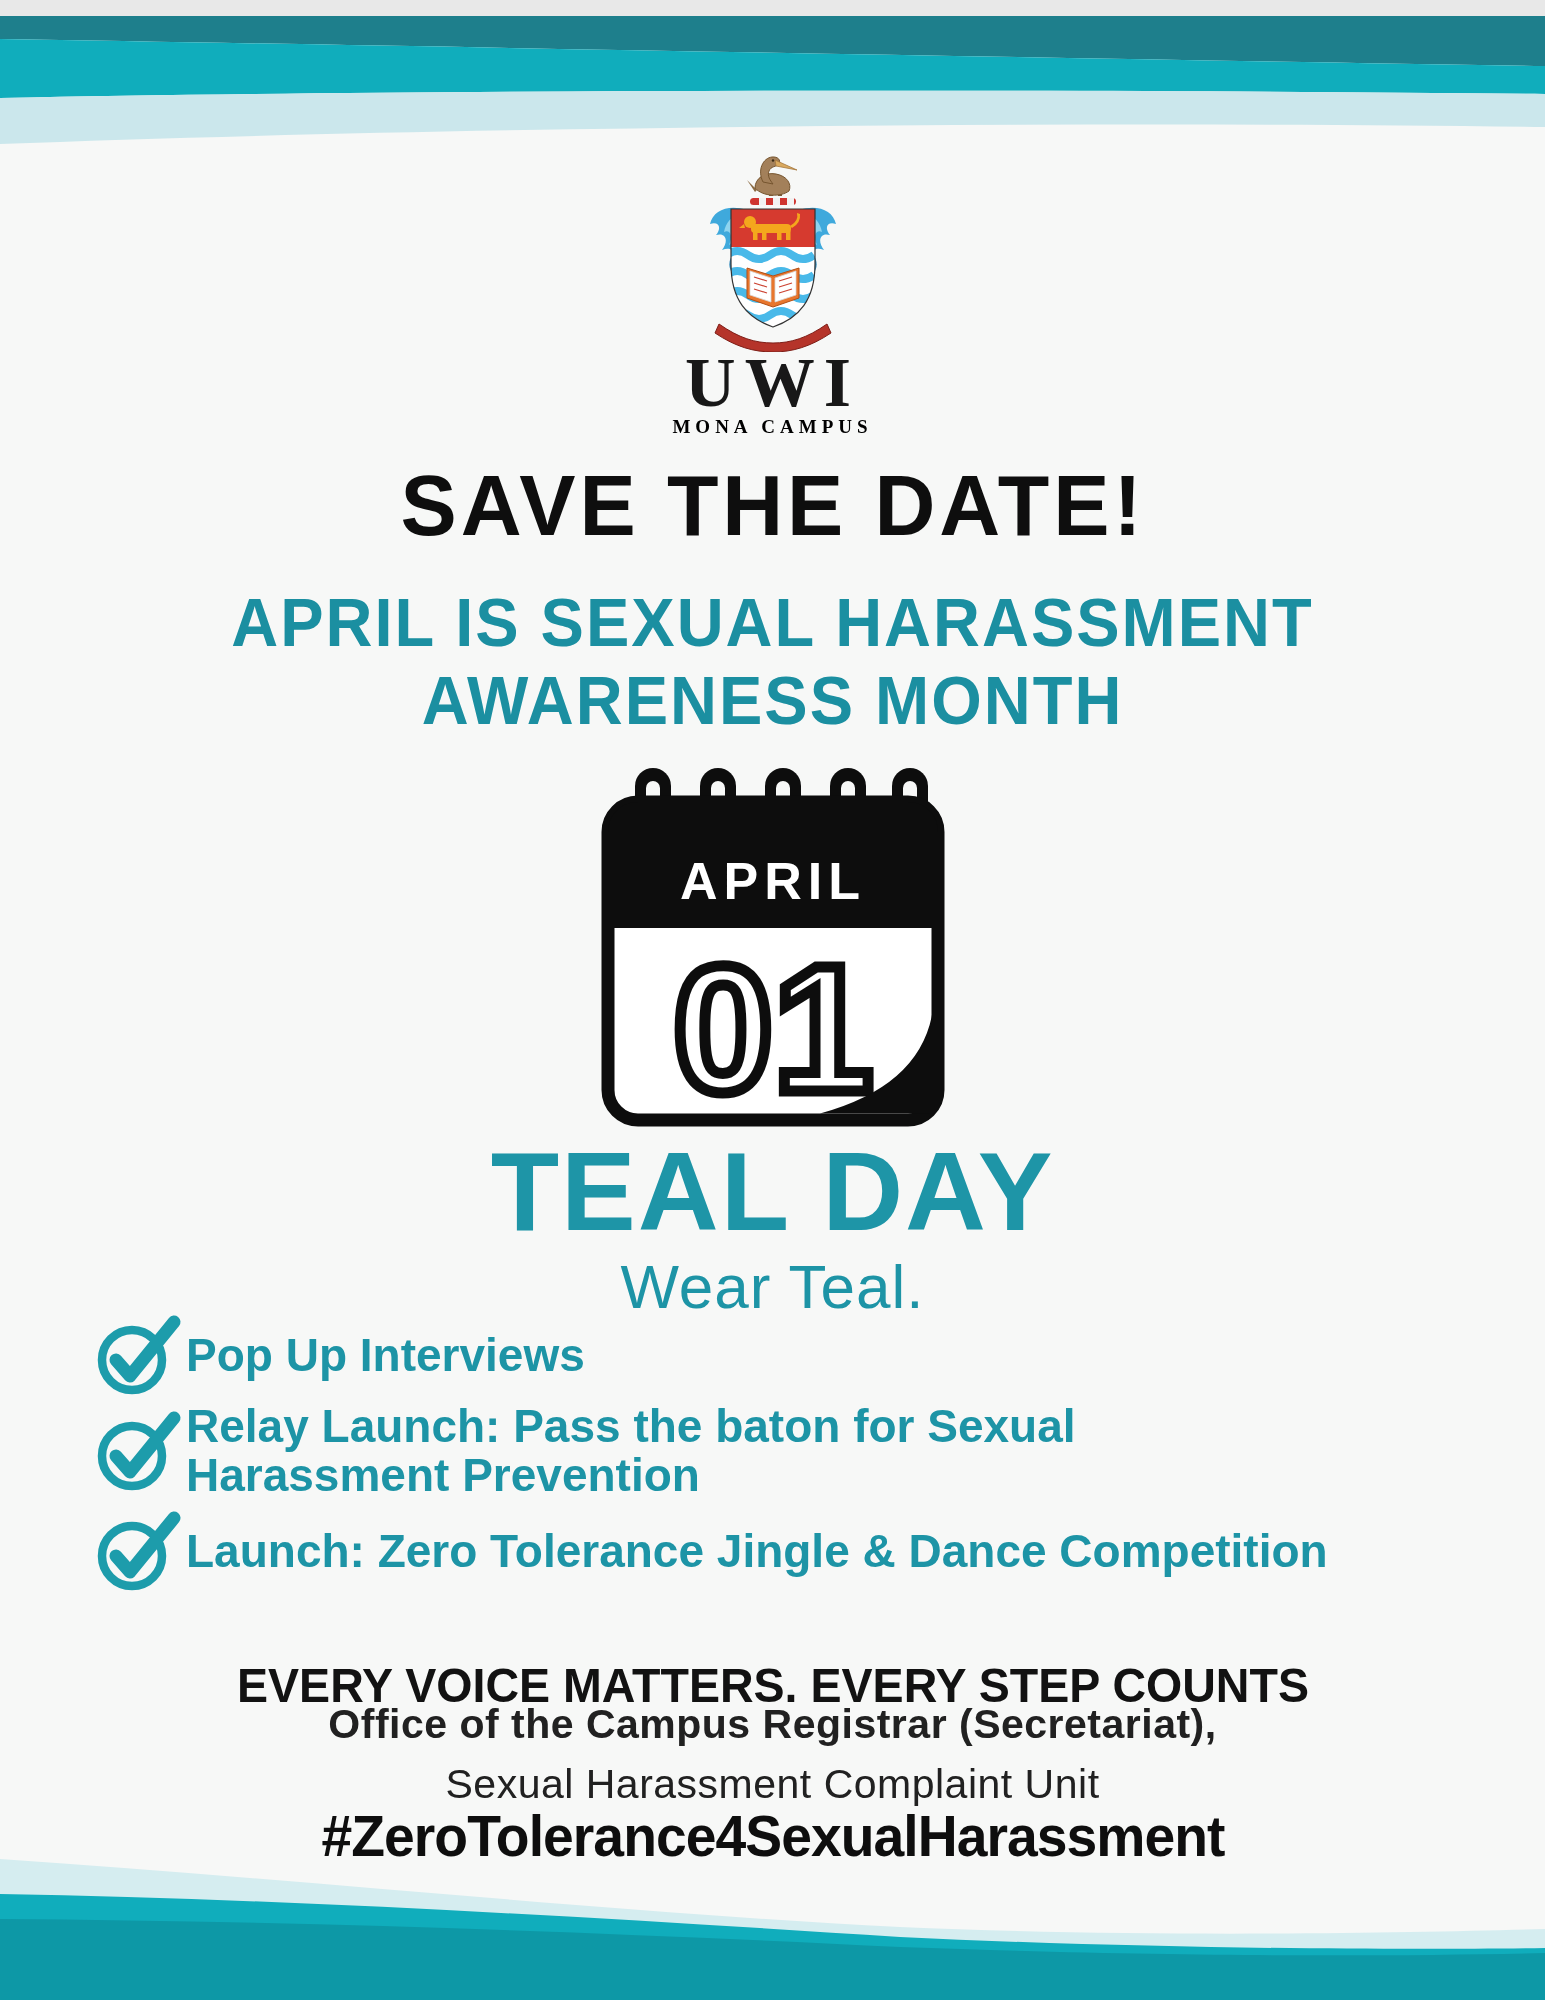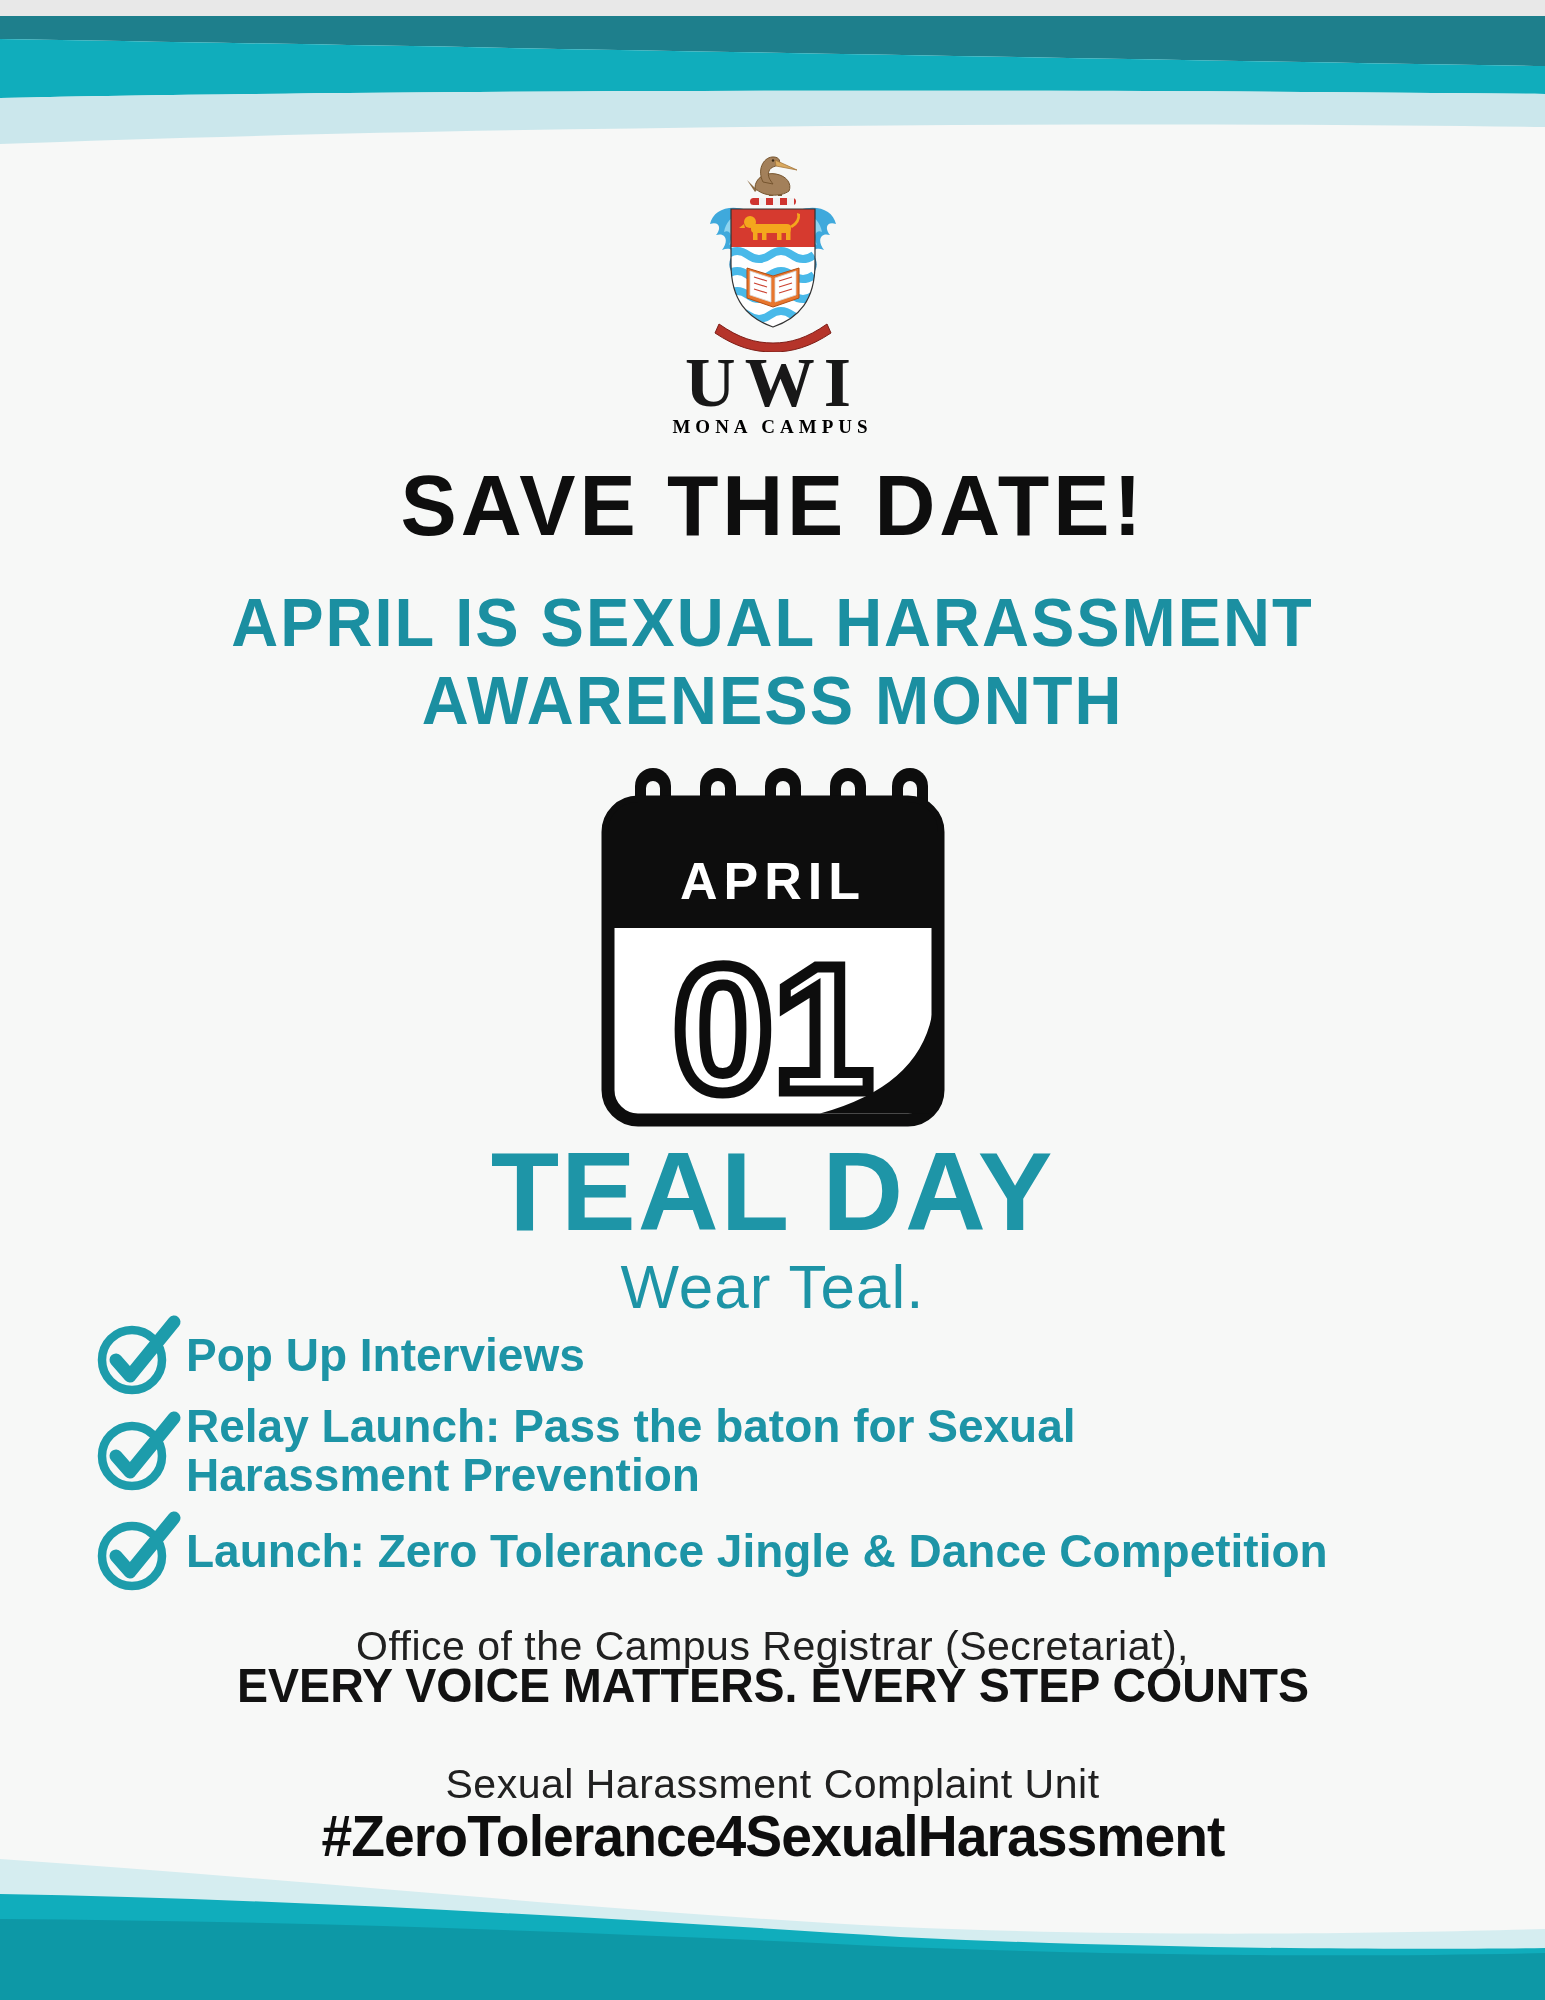--- a/index.html
+++ b/index.html
@@ -45,21 +45,21 @@
     color:#1d94a6;font-weight:bold;font-size:46px;line-height:1.06;
   }
   .check-row svg{flex-shrink:0;}
   .tagline{
     top:1646px;font-size:48px;font-weight:bold;letter-spacing:0px;
     color:#121212;line-height:1;transform:translateX(-50%) scaleX(0.97);
   }
   .office{
     font-size:41px;font-weight:400;color:#212121;line-height:1;letter-spacing:0.5px;
   }
-  .office1{top:1610px;}
+  .office1{top:1688px;font-weight:bold;}
   .office2{top:1748px;}
   .hashtag{
     top:1792px;font-size:57px;font-weight:bold;letter-spacing:-1px;
     color:#0e0e0e;line-height:1;transform:translateX(-50%) scaleX(0.97);
   }
 </style>
 </head>
 <body>
 
 <div class="poster">

